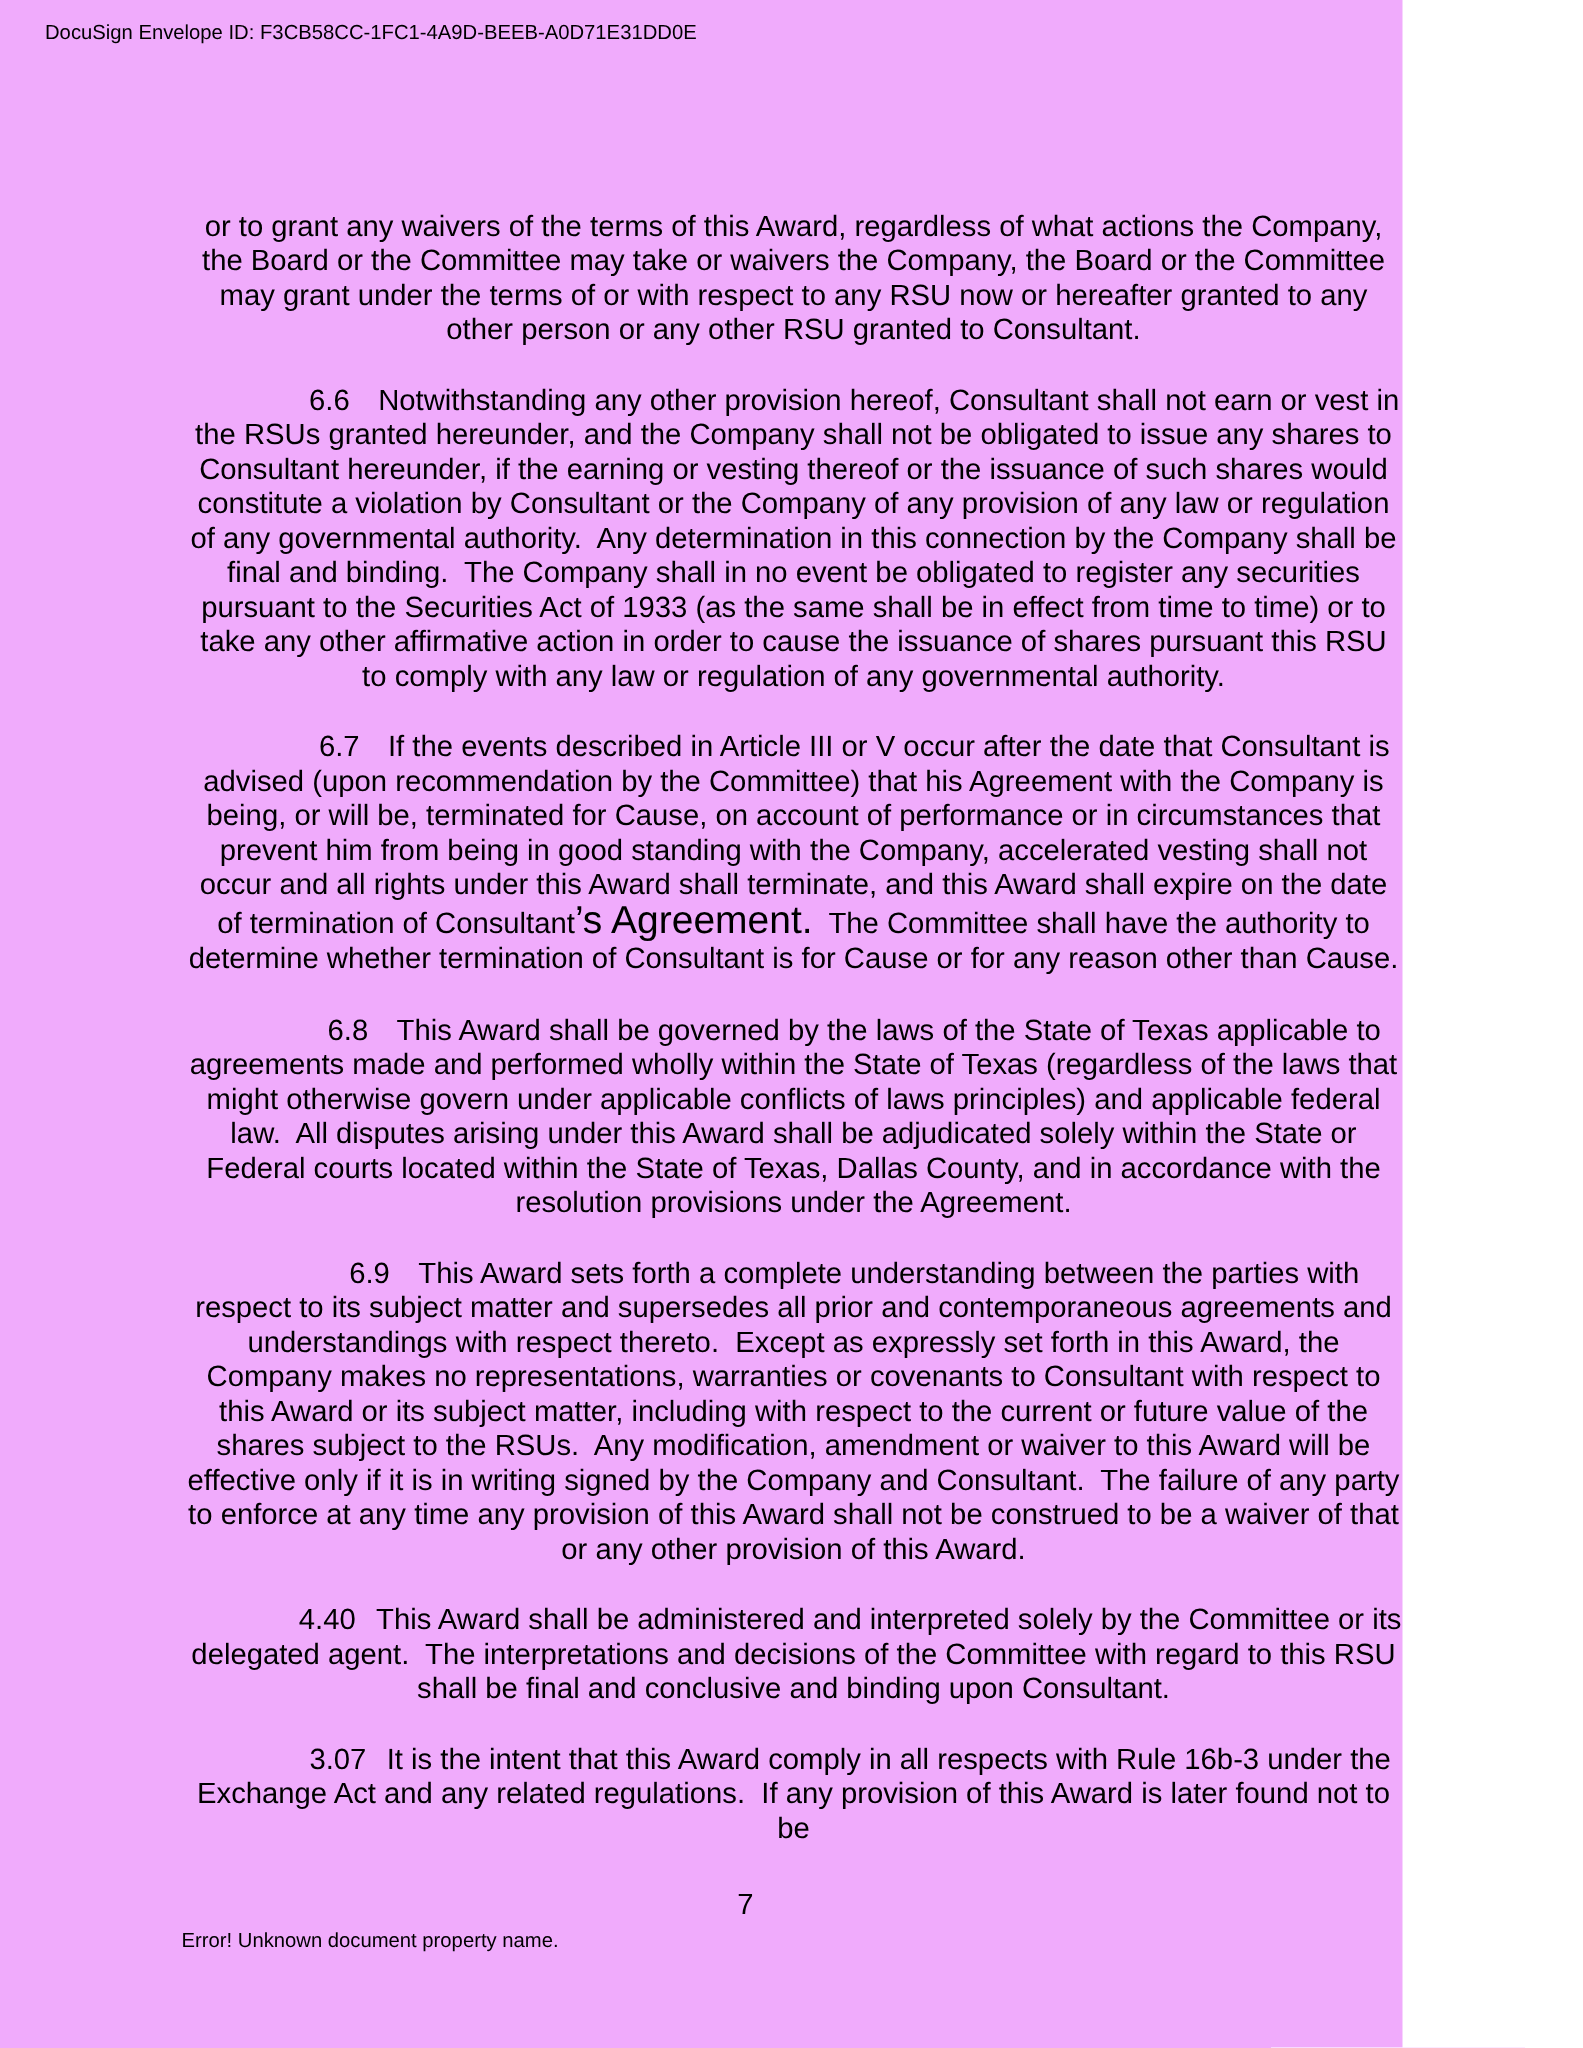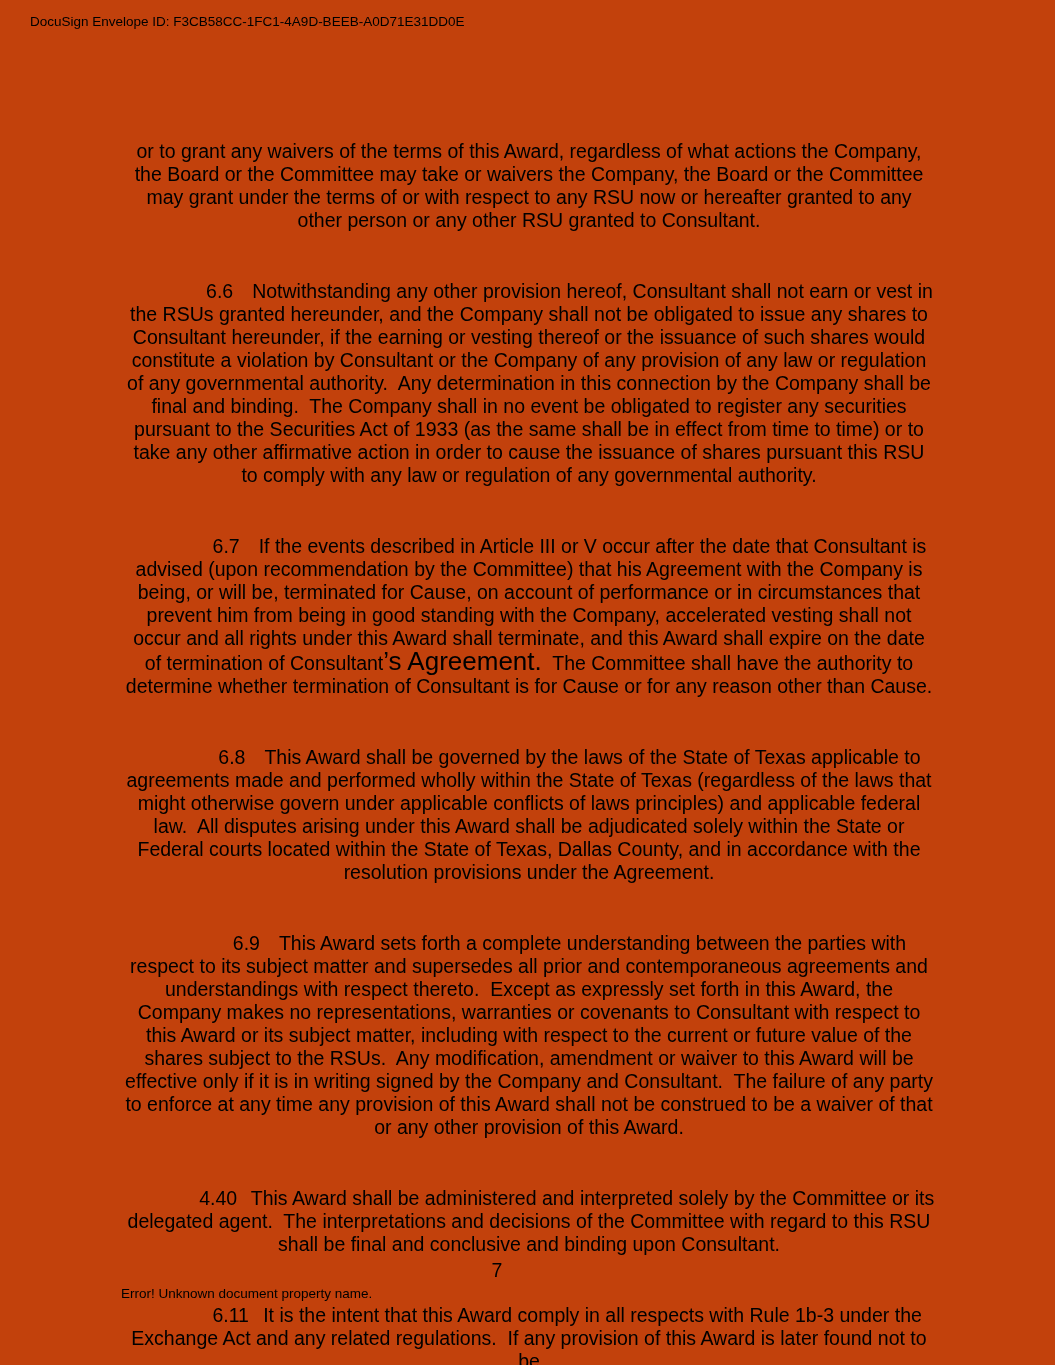--- a/index.html
+++ b/index.html
@@ -2,23 +2,23 @@
 <html><head>
 <meta charset="utf-8">
 <style>
   html, body {
     margin: 0;
     padding: 0;
     background: #ffffff;
   }
   .page {
     position: relative;
-    width: 1055px;
+    width: 935px;
     height: 1365px;
-    background: #c2410c;
+    background: #f0abfc;
     color: #000000;
     font-family: "Liberation Sans", sans-serif;
     overflow: hidden;
   }
   .docusign-header {
     position: absolute;
     left: 30px;
     top: 14px;
     font-size: 13.5px;
     line-height: 16px;
@@ -36,21 +36,20 @@
     text-align: center;
   }
   .para {
     margin: 0 0 24.2px 0;
   }
   .para:last-child {
     margin-bottom: 0;
   }
   .para.sect {
     text-indent: 62px;
-    margin-top: 48px;
   }
   .pnum {
     display: inline-block;
     width: 65px;
     text-indent: 0;
   }
   .ptext {
     white-space: pre-wrap;
   }
   .serif {
@@ -104,21 +103,21 @@
 
     <div class="para sect">
       <span class="pnum">6.9</span><span class="ptext">This Award sets forth a complete understanding between the parties with respect to its subject matter and supersedes all prior and contemporaneous agreements and understandings with respect thereto.  Except as expressly set forth in this Award, the Company makes no representations, warranties or covenants to Consultant with respect to this Award or its subject matter, including with respect to the current or future value of the shares subject to the RSUs.  Any modification, amendment or waiver to this Award will be effective only if it is in writing signed by the Company and Consultant.  The failure of any party to enforce at any time any provision of this Award shall not be construed to be a waiver of that or any other provision of this Award.</span>
     </div>
 
     <div class="para sect">
       <span class="pnum">4.40</span><span class="ptext">This Award shall be administered and interpreted solely by the Committee or its delegated agent.  The interpretations and decisions of the Committee with regard to this RSU shall be final and conclusive and binding upon Consultant.</span>
     </div>
 
     <div class="para sect">
-      <span class="pnum">6.11</span><span class="ptext">It is the intent that this Award comply in all respects with Rule 1b-3 under the Exchange Act and any related regulations.  If any provision of this Award is later found not to be</span>
+      <span class="pnum">3.07</span><span class="ptext">It is the intent that this Award comply in all respects with Rule 16b-3 under the Exchange Act and any related regulations.  If any provision of this Award is later found not to be</span>
     </div>
 
   </div>
 
   <div class="page-number">7</div>
 
   <div class="error-note">Error! Unknown document property name.</div>
 
 </div>
 

